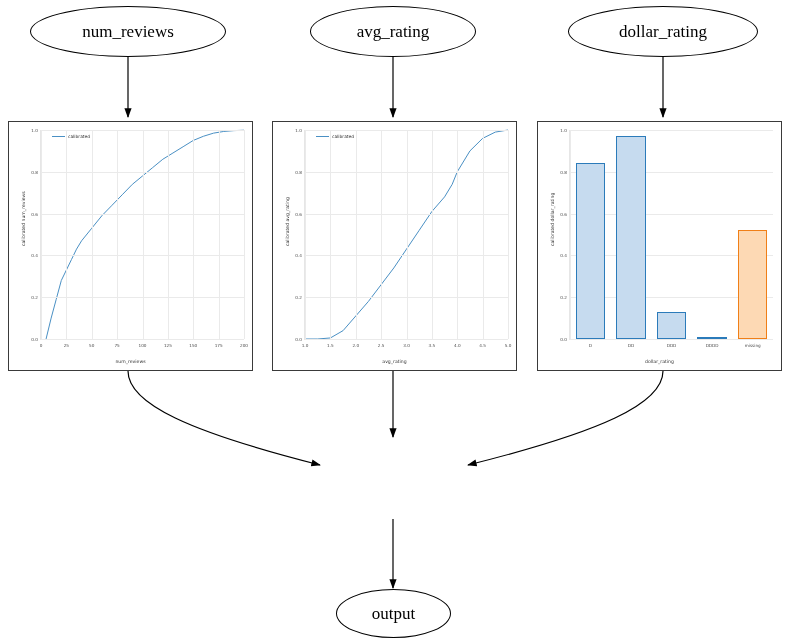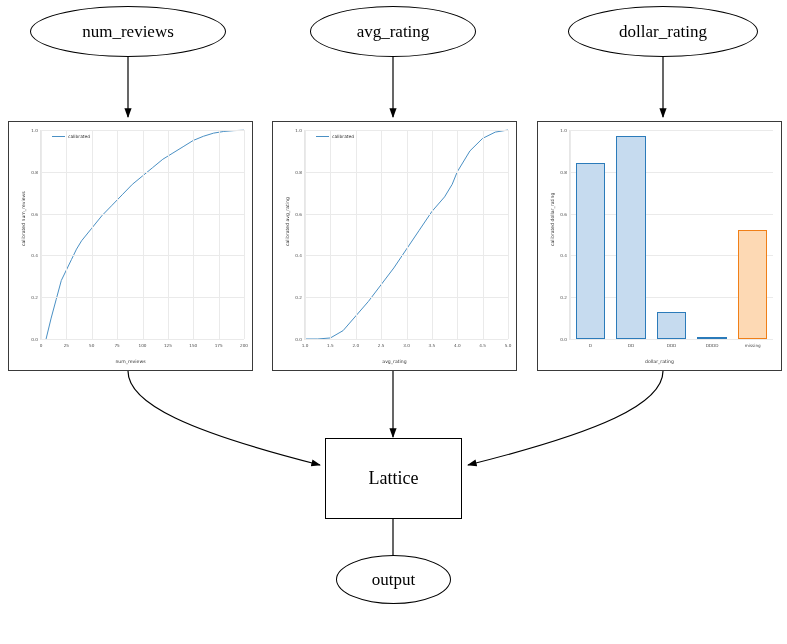--- a/index.html
+++ b/index.html
@@ -199,21 +199,18 @@
           <div class="bar blue" style="left: 62.8%; width: 14.4%; bottom: 0%; height: 0.25%;"></div>
           <div class="tick-x" style="left: 70%; bottom: -9px;">DDDD</div>
           <div class="bar orange" style="left: 82.8%; width: 14.4%; bottom: 0%; height: 52%;"></div>
           <div class="tick-x" style="left: 90%; bottom: -9px;">missing</div>
         </div>
       <div class="axlabel-x" style="bottom:6px;">dollar_rating</div>
       <div class="axlabel-y" style="left:12px;top:50%;">calibrated dollar_rating</div>
     </div>
   </div>
 
-  <div class="node boxnode" style="left:325px;top:438px;width:137px;height:81px;">
-    <span>Lattice</span>
-  </div>
-
-  <div class="node ellipse" style="left:336px;top:555px;width:115px;height:49px;font-family:Liberation Serif, serif;">
+
+  <div class="node ellipse" style="left:336px;top:589px;width:115px;height:49px;font-family:Liberation Serif, serif;">
     <span>output</span>
   </div>
 
 </div>
 
 </body></html>

